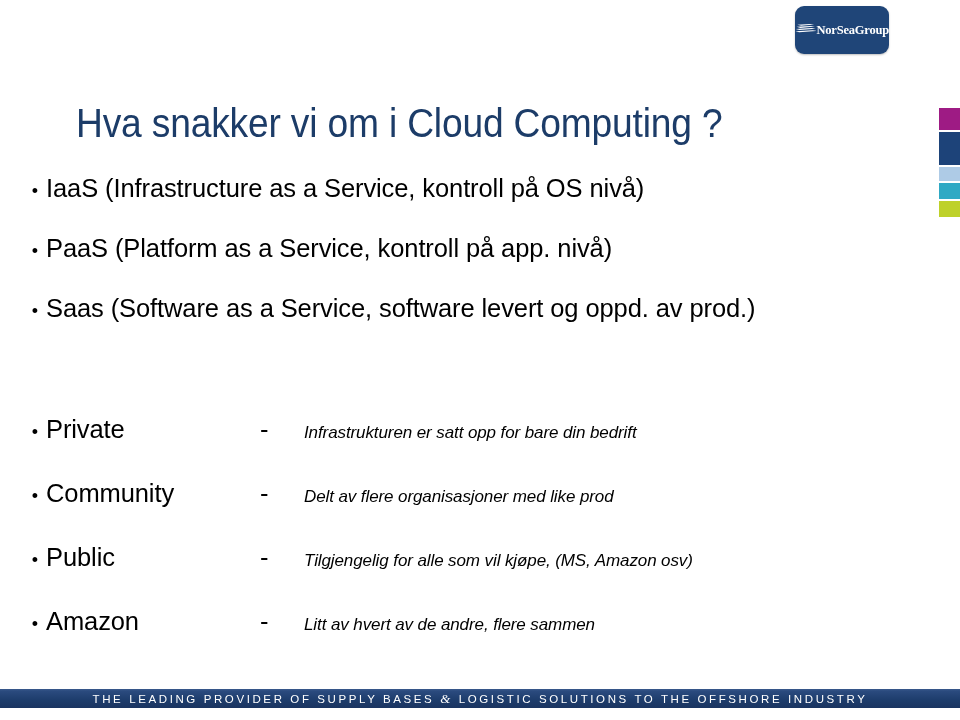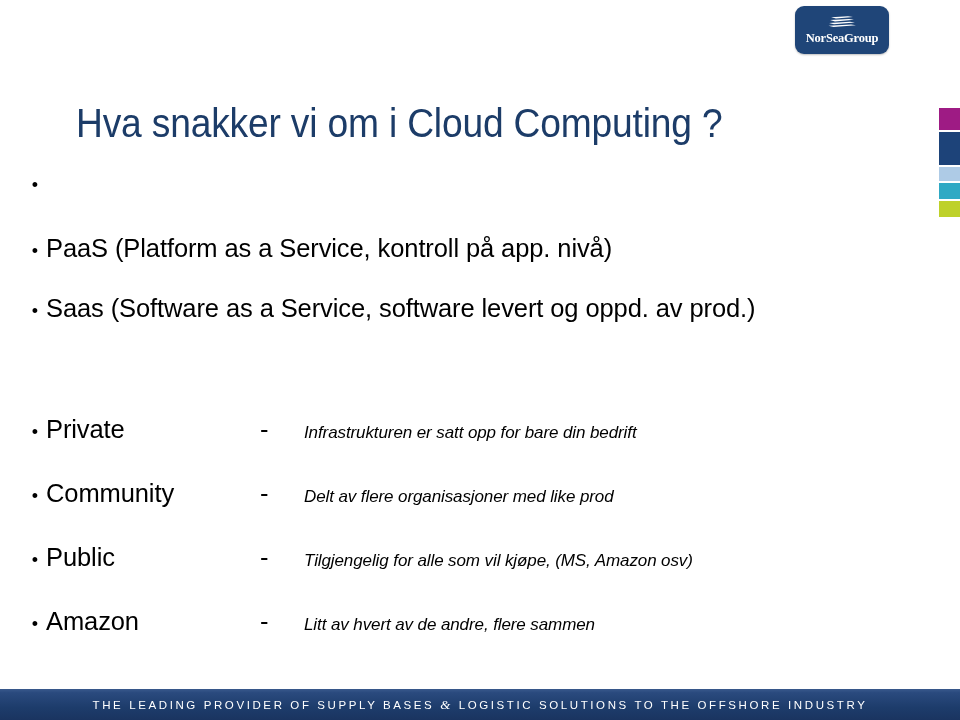--- a/index.html
+++ b/index.html
@@ -23,21 +23,21 @@
   
   .logo-box {
     position: absolute;
     left: 795px;
     top: 6px;
     width: 94px;
     height: 48px;
     background: #1f4578;
     border-radius: 9px;
     display: flex;
-    flex-direction: column;
+    flex-direction: row;
     align-items: center;
     justify-content: center;
     box-shadow: 0 1px 2px rgba(0,0,0,0.25);
   }
   .logo-mark {
     width: 28px;
     height: 15px;
     margin-bottom: 1px;
     display: block;
   }
@@ -138,21 +138,21 @@
     letter-spacing: -0.1px;
     font-style: italic;
   }
 
   
   .footer {
     position: absolute;
     left: 0;
     top: 689px;
     width: 960px;
-    height: 31px;
+    height: 19px;
     background: linear-gradient(to bottom, #39598c 0%, #2a4a7e 12%, #1d3c6b 60%, #1a3460 100%);
     display: flex;
     align-items: center;
     justify-content: center;
   }
   .footer-text {
     color: #ffffff;
     font-size: 11.5px;
     letter-spacing: 2.6px;
     font-weight: 400;
@@ -192,20 +192,21 @@
     <div class="swatch s2" style="background:#aecbe6"></div>
     <div class="swatch-gap"></div>
     <div class="swatch s3" style="background:#2fa9c4"></div>
     <div class="swatch-gap"></div>
     <div class="swatch s4" style="background:#bed12a"></div>
   </div>
 
   <div class="list" id="list-service">
     <div class="row">
       <span class="bullet">•</span>
+      <span class="row-text">IaaS   (Infrastructure as a Service, kontroll på OS nivå)</span>
     </div>
     <div class="row">
       <span class="bullet">•</span>
       <span class="row-text">PaaS  (Platform as a Service, kontroll på app. nivå)</span>
     </div>
     <div class="row">
       <span class="bullet">•</span>
       <span class="row-text">Saas  (Software as a Service, software levert og oppd. av prod.)</span>
     </div>
   </div>

